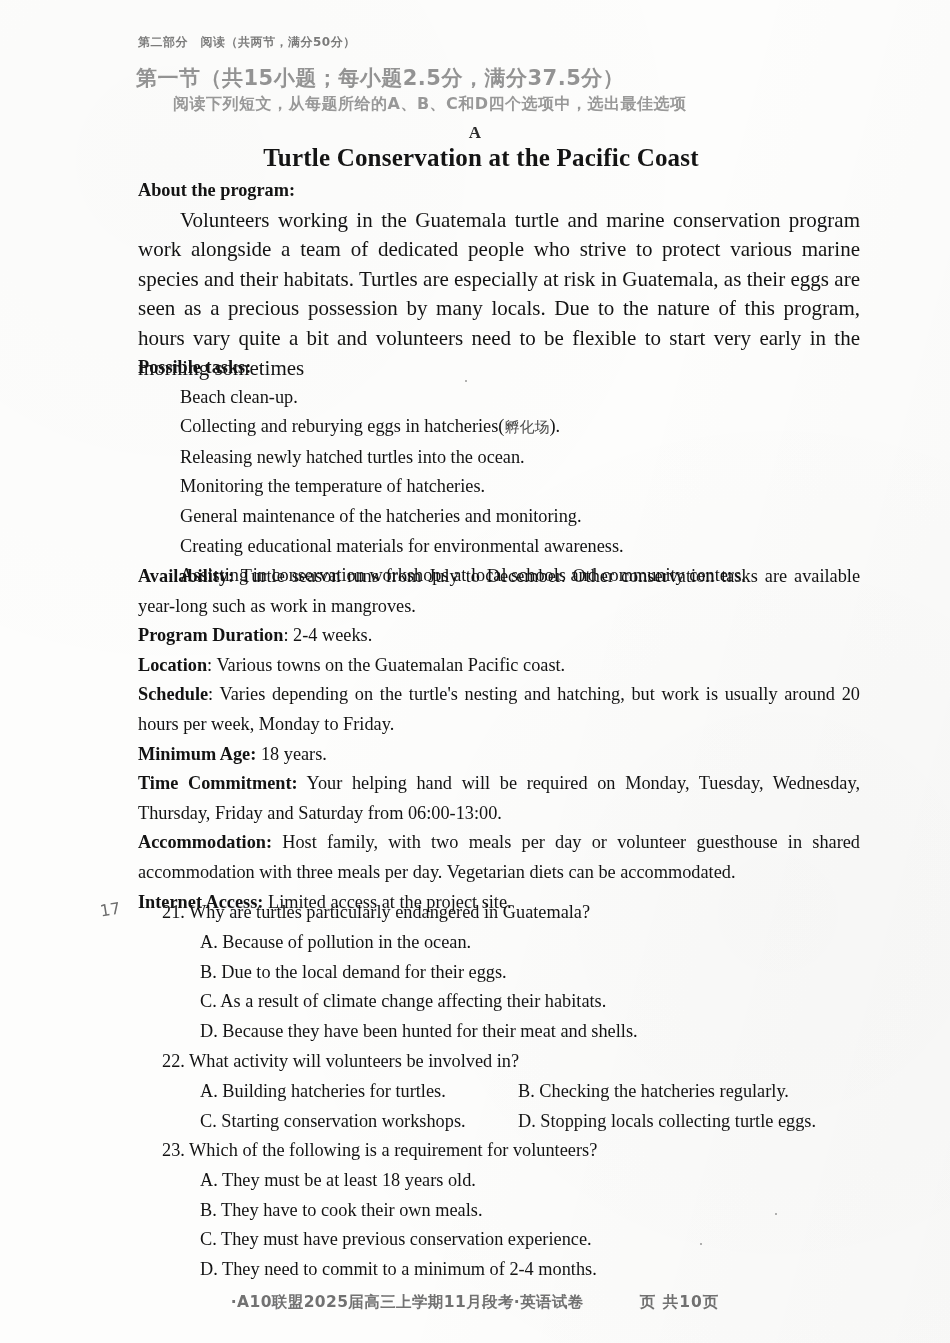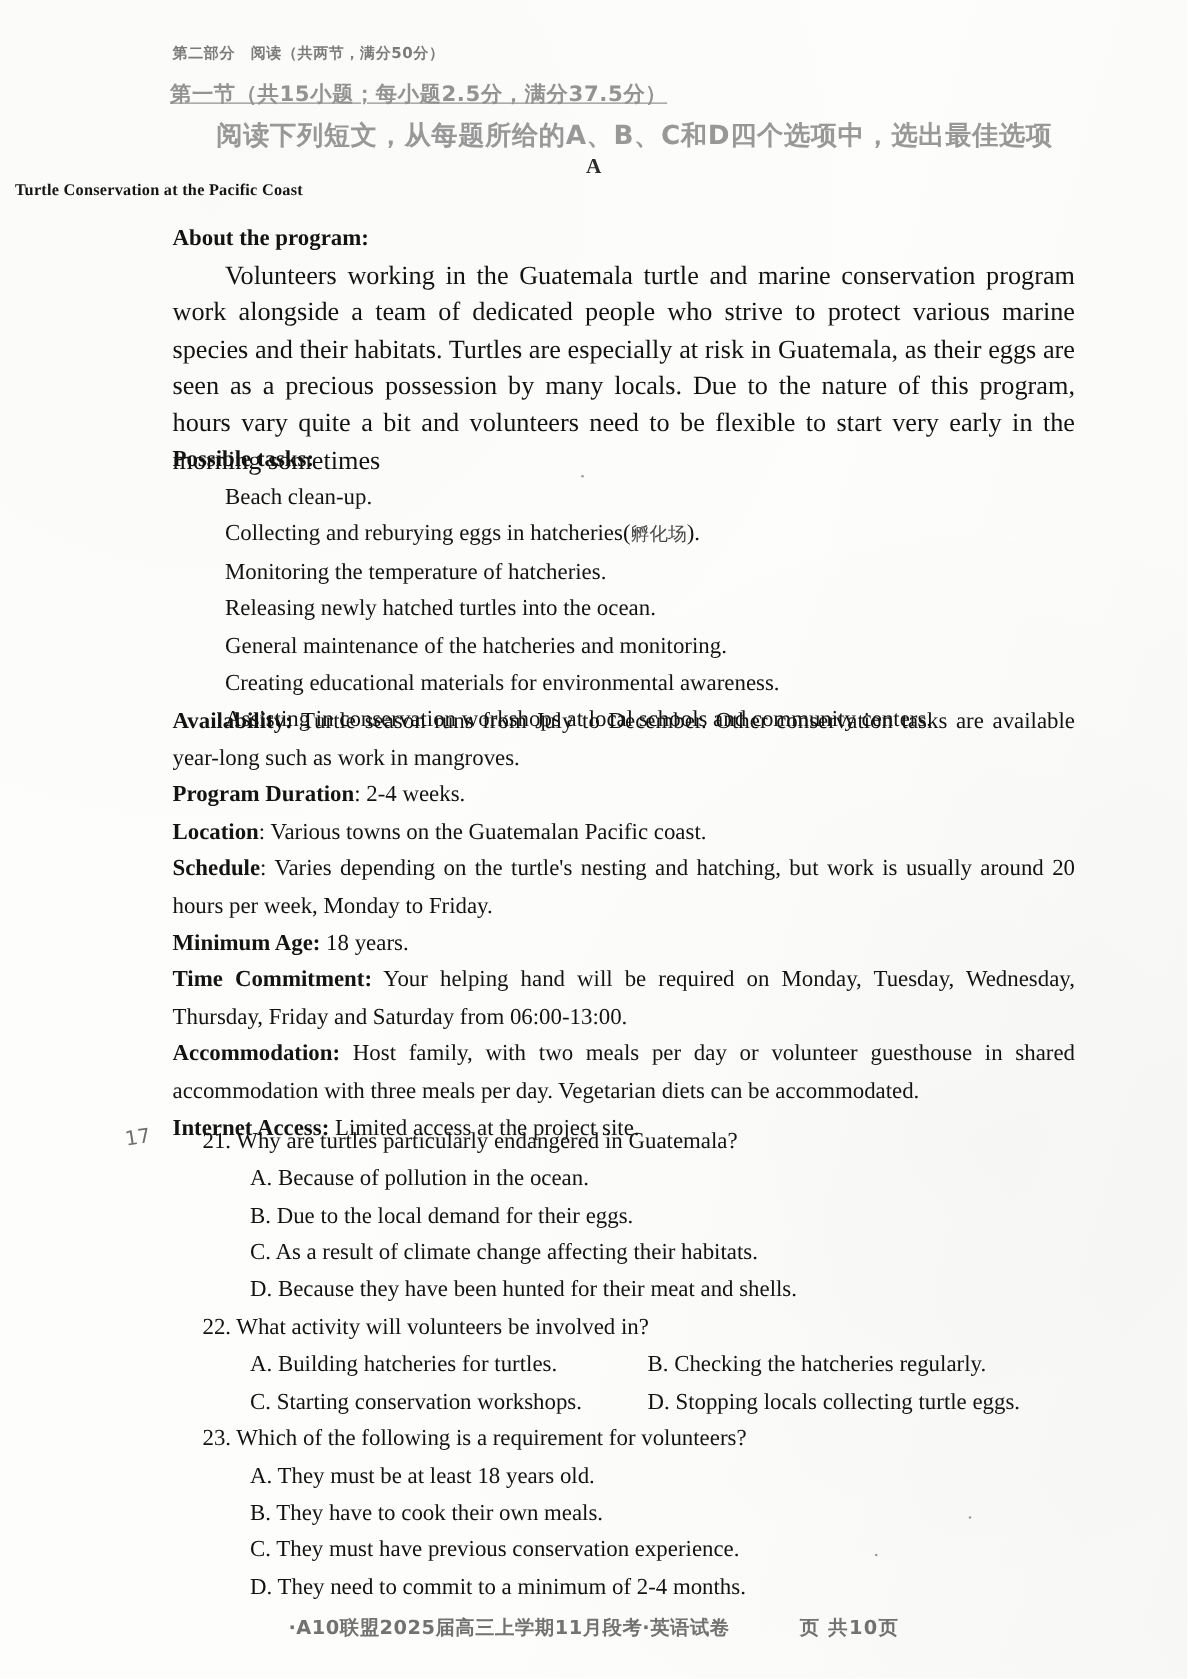--- a/index.html
+++ b/index.html
@@ -39,51 +39,50 @@
   .cn-part {
     position: absolute;
     left: 138px; top: 34px;
     font-size: 12px;
     font-weight: 700;
     white-space: nowrap;
   }
   .cn-sec {
     position: absolute;
     left: 136px; top: 64px;
-    font-size: 17px;
+    font-size: 21px;
     font-weight: 600;
     white-space: nowrap;
     color: #6a6a6a;
     opacity: 0.72;
-    text-decoration: underline;
   }
   .cn-dir {
     position: absolute;
     left: 173px; top: 94px;
-    font-size: 21px;
+    font-size: 16px;
     font-weight: 600;
     white-space: nowrap;
     color: #6e6e6e;
     opacity: 0.70;
   }
 
   
   .sec-letter {
     position: absolute;
     left: 0; right: 0; top: 123px;
     text-align: center;
     font-size: 17px;
     font-weight: 700;
     color: #2b2b2b;
   }
   .doc-title {
     position: absolute;
     left: 12px; right: 0; top: 144px;
-    text-align: left;
-    font-size: 13px;
+    text-align: center;
+    font-size: 25px;
     font-weight: 700;
     letter-spacing: 0.2px;
     color: #141414;
   }
 
   
   .col {
     position: absolute;
     left: 138px;
     width: 722px;
@@ -198,22 +197,22 @@
 
   <div class="col" style="top:176px;">
     <p class="hd">About the program:</p>
     <p class="para indent">Volunteers working in the Guatemala turtle and marine conservation program work alongside a team of dedicated people who strive to protect various marine species and their habitats. Turtles are especially at risk in Guatemala, as their eggs are seen as a precious possession by many locals. Due to the nature of this program, hours vary quite a bit and volunteers need to be flexible to start very early in the morning sometimes</p>
   </div>
 
   <div class="col" style="top:353px;">
     <p class="hd">Possible tasks:</p>
     <p class="task">Beach clean-up.</p>
     <p class="task"><span>Collecting and reburying eggs in hatcheries(</span><span class="cn-gloss">孵化场</span><span>).</span></p>
+    <p class="task">Releasing newly hatched turtles into the ocean.</p>
     <p class="task">Monitoring the temperature of hatcheries.</p>
-    <p class="task">Releasing newly hatched turtles into the ocean.</p>
     <p class="task">General maintenance of the hatcheries and monitoring.</p>
     <p class="task">Creating educational materials for environmental awareness.</p>
     <p class="task">Assisting in conservation workshops at local schools and community centers.</p>
   </div>
 
   <div class="col" style="top:562px;">
     <p class="field"><b>Availability:</b><span> Turtle season runs from July to December. Other conservation tasks are available year-long such as work in mangroves.</span></p>
     <p class="field"><b>Program Duration</b><span>: 2-4 weeks.</span></p>
     <p class="field"><b>Location</b><span>: Various towns on the Guatemalan Pacific coast.</span></p>
     <p class="field"><b>Schedule</b><span>: Varies depending on the turtle's nesting and hatching, but work is usually around 20 hours per week, Monday to Friday.</span></p>

